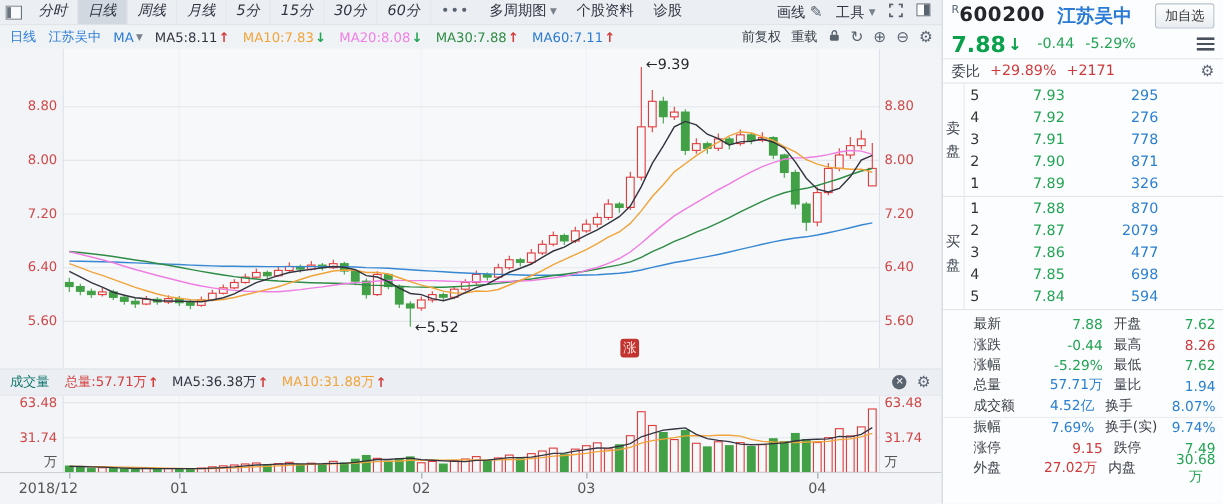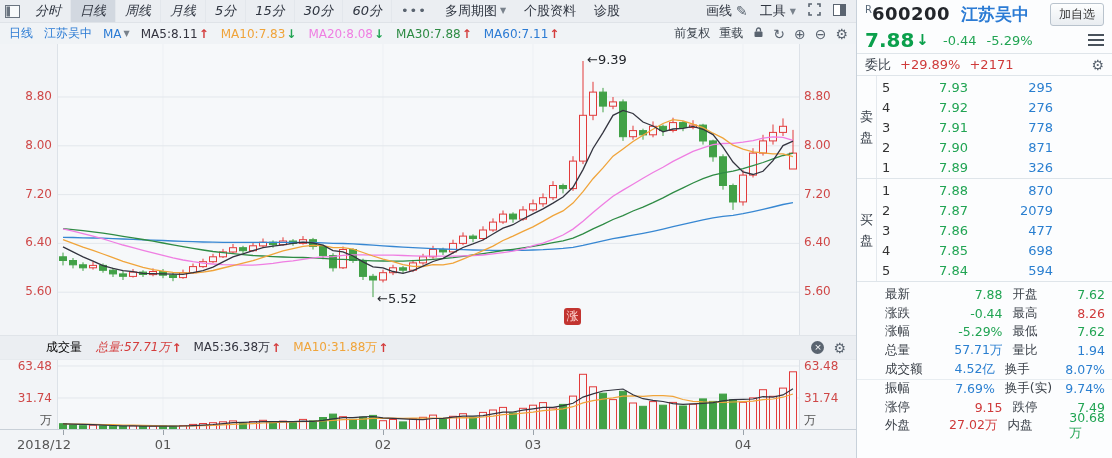--- a/index.html
+++ b/index.html
@@ -76,21 +76,21 @@
   .book-row{display:flex;align-items:center;height:20.2px;font-size:13px;padding-left:5px;}
   .br-level{width:16px;color:#333;}
   .br-price{width:70px;text-align:right;}
   .br-vol{width:85px;text-align:right;}
   .stats{padding-top:3px;}
   .stat-row{display:flex;align-items:center;height:18.8px;font-size:12.5px;padding:0 7px;}
   .stat-row.div{border-top:1px solid #e8edf1;}
   .st-l1{width:56px;color:#3c424a;margin-left:21px;}
   .st-v1{width:64px;text-align:right;}
   .st-l2{width:66px;margin-left:10px;color:#3c424a;}
-  .st-v2{flex:1;text-align:left;}
+  .st-v2{flex:1;text-align:center;}
   .green{color:#21a453;} .red{color:#cf3a3a;} .blue{color:#2a7fd0;}
 </style>
 </head>
 <body>
 
 <div class="app">
 
   <div class="toolbar">
     <span class="tb-left-icon">
       <svg width="15" height="13">
@@ -332,23 +332,23 @@
         <rect x="789.5" y="109.1" width="7" height="15.9" fill="#f6f8fa" stroke="#e23b3b"></rect>
         <path d="M63.0 193.4L73.0 193.5L83.0 193.8L93.0 194.0L103.0 194.2L113.0 194.6L123.0 195.0L133.0 195.4L143.0 195.8L153.0 196.1L163.0 196.5L173.0 197.0L183.0 197.4L193.0 197.7L203.0 198.0L213.0 198.1L223.0 198.3L233.0 198.3L243.0 198.4L253.0 198.4L263.0 198.4L273.0 198.4L283.0 198.4L293.0 198.4L303.0 198.4L313.0 198.5L323.0 198.8L333.0 199.3L343.0 199.5L353.0 199.8L363.0 200.5L373.0 201.2L383.0 201.9L393.0 202.5L403.0 203.1L413.0 203.7L423.0 204.2L433.0 204.6L443.0 205.0L453.0 205.4L463.0 205.6L473.0 206.0L483.0 206.2L493.0 206.3L503.0 206.3L513.0 206.4L523.0 206.3L533.0 206.0L543.0 205.7L553.0 205.1L563.0 204.4L573.0 203.3L583.0 201.4L593.0 199.1L603.0 196.9L613.0 194.7L623.0 193.0L633.0 191.1L643.0 189.3L653.0 187.3L663.0 185.1L673.0 182.7L683.0 180.4L693.0 178.1L703.0 175.9L713.0 173.9L723.0 172.4L733.0 171.3L743.0 169.6L753.0 167.6L763.0 165.4L773.0 163.0L783.0 160.5L793.0 158.6" fill="none" stroke="#3787d2" stroke-width="1.3"></path>
         <path d="M63.0 184.6L73.0 185.6L83.0 186.7L93.0 187.8L103.0 189.2L113.0 190.7L123.0 192.3L133.0 193.8L143.0 195.5L153.0 197.1L163.0 199.0L173.0 200.9L183.0 202.7L193.0 204.4L203.0 206.0L213.0 207.5L223.0 208.7L233.0 209.7L243.0 210.7L253.0 211.5L263.0 212.0L273.0 212.6L283.0 213.0L293.0 213.3L303.0 213.5L313.0 213.8L323.0 214.3L333.0 215.2L343.0 215.4L353.0 215.8L363.0 216.3L373.0 216.8L383.0 217.0L393.0 217.1L403.0 217.1L413.0 216.7L423.0 216.1L433.0 215.3L443.0 214.6L453.0 213.6L463.0 212.3L473.0 211.0L483.0 209.6L493.0 208.1L503.0 206.5L513.0 205.3L523.0 203.9L533.0 202.4L543.0 200.6L553.0 198.6L563.0 196.8L573.0 194.1L583.0 189.9L593.0 184.8L603.0 180.4L613.0 175.5L623.0 171.6L633.0 167.0L643.0 163.2L653.0 158.7L663.0 153.9L673.0 148.6L683.0 143.8L693.0 139.0L703.0 134.7L713.0 131.2L723.0 128.8L733.0 127.2L743.0 124.6L753.0 121.6L763.0 118.5L773.0 114.9L783.0 111.5L793.0 109.2" fill="none" stroke="#2e8b44" stroke-width="1.3"></path>
         <path d="M63.0 184.9L73.0 187.1L83.0 189.6L93.0 192.1L103.0 194.9L113.0 198.0L123.0 201.0L133.0 203.7L143.0 206.4L153.0 208.9L163.0 211.4L173.0 213.9L183.0 216.0L193.0 217.7L203.0 219.1L213.0 220.0L223.0 220.7L233.0 220.9L243.0 221.2L253.0 221.2L263.0 220.3L273.0 219.3L283.0 217.9L293.0 216.8L303.0 215.3L313.0 213.9L323.0 212.9L333.0 212.7L343.0 211.4L353.0 210.9L363.0 210.9L373.0 211.1L383.0 211.1L393.0 211.1L403.0 211.5L413.0 211.8L423.0 212.1L433.0 212.2L443.0 212.2L453.0 212.1L463.0 211.8L473.0 211.5L483.0 211.0L493.0 209.9L503.0 208.6L513.0 207.2L523.0 205.0L533.0 201.7L543.0 199.2L553.0 195.4L563.0 191.0L573.0 185.1L583.0 177.2L593.0 168.4L603.0 160.2L613.0 152.2L623.0 146.1L633.0 140.2L643.0 134.3L653.0 128.5L663.0 123.2L673.0 117.4L683.0 112.3L693.0 107.4L703.0 103.8L713.0 100.7L723.0 99.5L733.0 99.4L743.0 98.2L753.0 96.6L763.0 94.2L773.0 92.8L783.0 93.4L793.0 96.4" fill="none" stroke="#ef7ee2" stroke-width="1.3"></path>
         <path d="M63.0 195.6L73.0 199.3L83.0 203.1L93.0 206.4L103.0 210.0L113.0 213.6L123.0 217.3L133.0 220.3L143.0 223.3L153.0 225.7L163.0 227.2L173.0 228.4L183.0 228.9L193.0 229.0L203.0 228.2L213.0 226.5L223.0 224.0L233.0 221.6L243.0 219.2L253.0 216.7L263.0 213.4L273.0 210.1L283.0 206.9L293.0 204.6L303.0 202.4L313.0 201.4L323.0 201.7L333.0 203.7L343.0 203.6L353.0 205.1L363.0 208.5L373.0 212.0L383.0 215.2L393.0 217.6L403.0 220.7L413.0 222.3L423.0 222.5L433.0 220.6L443.0 220.9L453.0 219.2L463.0 215.1L473.0 211.0L483.0 206.7L493.0 202.1L503.0 196.5L513.0 192.1L523.0 187.4L533.0 182.9L543.0 177.4L553.0 171.6L563.0 166.9L573.0 159.1L583.0 147.7L593.0 134.7L603.0 123.9L613.0 112.2L623.0 104.9L633.0 97.5L643.0 91.2L653.0 85.3L663.0 79.5L673.0 75.7L683.0 76.9L693.0 80.2L703.0 83.7L713.0 89.2L723.0 94.1L733.0 101.2L743.0 105.2L753.0 107.9L763.0 108.9L773.0 109.9L783.0 109.8L793.0 112.6" fill="none" stroke="#f0a43a" stroke-width="1.3"></path>
         <path d="M63.0 202.8L73.0 207.8L83.0 212.9L93.0 217.1L103.0 221.7L113.0 224.4L123.0 226.7L133.0 227.6L143.0 229.4L153.0 229.7L163.0 229.9L173.0 230.1L183.0 230.3L193.0 228.7L203.0 226.7L213.0 223.1L223.0 217.9L233.0 212.9L243.0 209.8L253.0 206.6L263.0 203.7L273.0 202.2L283.0 200.9L293.0 199.4L303.0 198.2L313.0 199.0L323.0 201.2L333.0 206.6L343.0 207.8L353.0 212.0L363.0 217.9L373.0 222.8L383.0 223.8L393.0 227.5L403.0 229.4L413.0 226.7L423.0 222.1L433.0 217.5L443.0 214.3L453.0 208.9L463.0 203.5L473.0 199.9L483.0 196.0L493.0 190.0L503.0 184.2L513.0 180.7L523.0 175.0L533.0 169.8L543.0 164.9L553.0 159.1L563.0 153.0L573.0 143.3L583.0 125.6L593.0 104.5L603.0 88.6L613.0 71.3L623.0 66.4L633.0 69.5L643.0 78.0L653.0 82.0L663.0 87.8L673.0 85.0L683.0 84.4L693.0 82.4L703.0 85.3L713.0 90.6L723.0 103.1L733.0 118.0L743.0 128.0L753.0 130.5L763.0 127.3L773.0 116.7L783.0 101.6L793.0 97.2" fill="none" stroke="#33343f" stroke-width="1.3"></path>
       </svg>
   <div class="axis-lab axis-left" style="top: 45px;">8.80</div><div class="axis-lab axis-right" style="top: 45px;">8.80</div><div class="axis-lab axis-left" style="top: 93.8px;">8.00</div><div class="axis-lab axis-right" style="top: 93.8px;">8.00</div><div class="axis-lab axis-left" style="top: 142.6px;">7.20</div><div class="axis-lab axis-right" style="top: 142.6px;">7.20</div><div class="axis-lab axis-left" style="top: 191.4px;">6.40</div><div class="axis-lab axis-right" style="top: 191.4px;">6.40</div><div class="axis-lab axis-left" style="top: 240.2px;">5.60</div><div class="axis-lab axis-right" style="top: 240.2px;">5.60</div><div class="anno" style="left: 587px; top: 8.01px;">←9.39</div><div class="anno" style="left: 377px; top: 247.08px;">←5.52</div><div class="badge" style="left: 564px; top: 264px;">涨</div></div>
 
   <div class="vol-bar">
-    <span style="color:#000000;margin-left:37px;">成交量</span>
+    <span style="color:#0f766e;">成交量</span>
     <div class="ma-items" id="vol-items">
-        <span class="ma-it" style="color: rgb(212, 60, 60); font-style: italic;">总量:57.71万<span class="arrow" style="color: rgb(212, 60, 60);">↑</span></span>
+        <span class="ma-it" style="color: rgb(212, 60, 60);">总量:57.71万<span class="arrow" style="color: rgb(212, 60, 60);">↑</span></span>
         <span class="ma-it" style="color: rgb(51, 52, 63);">MA5:36.38万<span class="arrow" style="color: rgb(212, 60, 60);">↑</span></span>
         <span class="ma-it" style="color: rgb(240, 164, 58);">MA10:31.88万<span class="arrow" style="color: rgb(212, 60, 60);">↑</span></span>
       </div>
     <div class="vol-right">
       <span class="circle-x">×</span>
       <span class="glyph">⚙</span>
     </div>
   </div>
 
   <div class="vol-wrap" id="vol-wrap">

